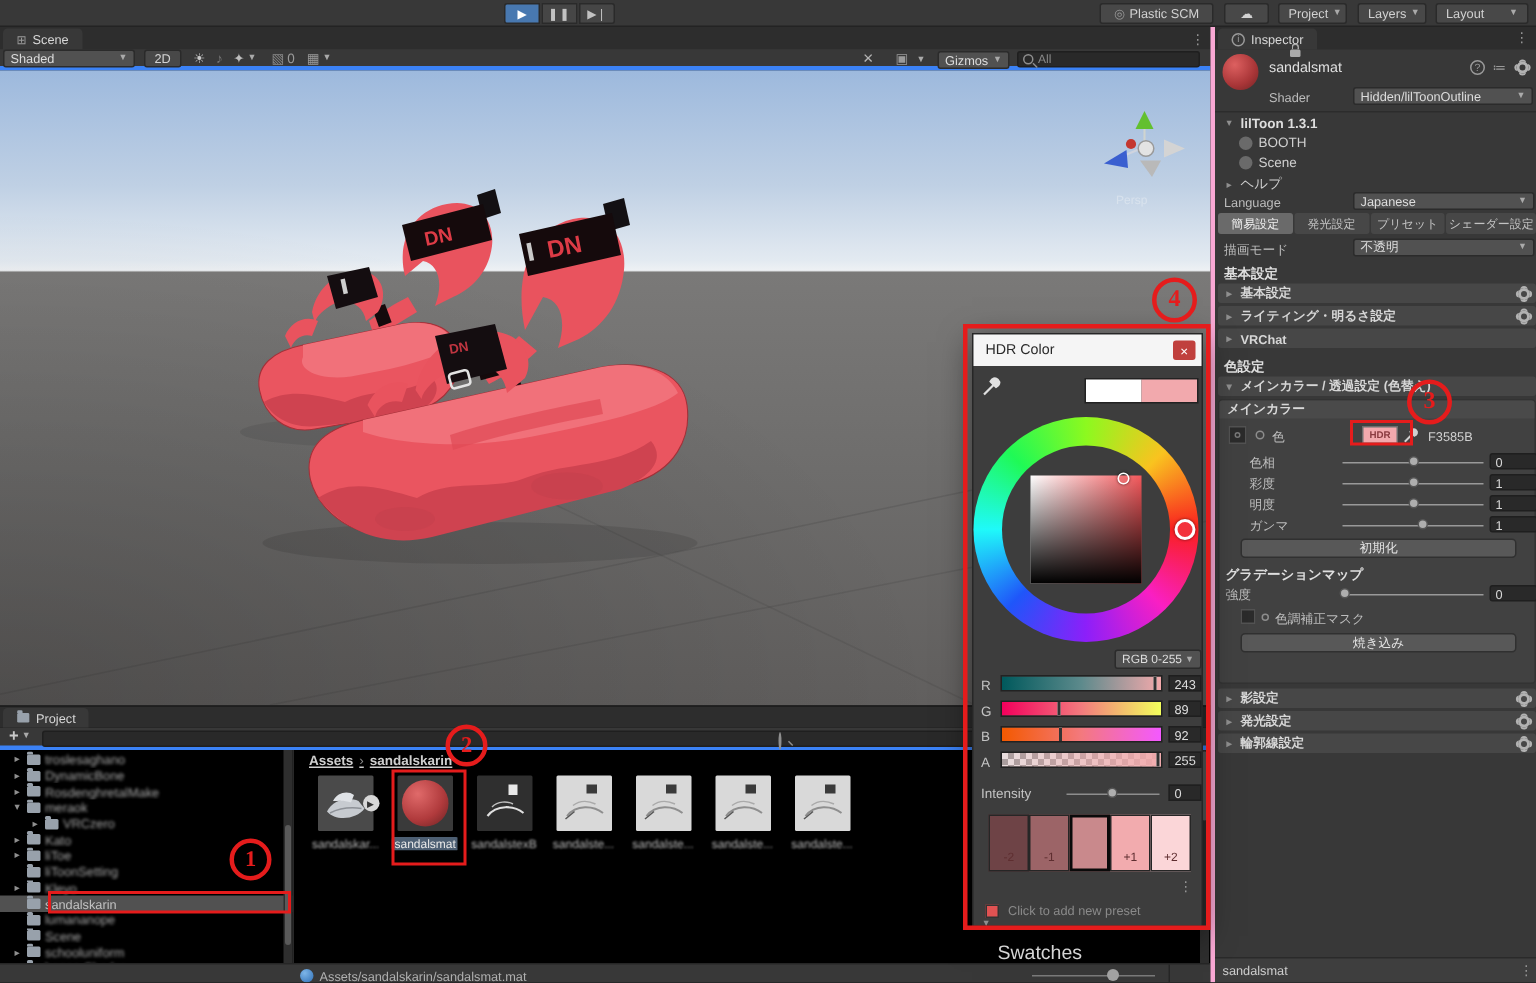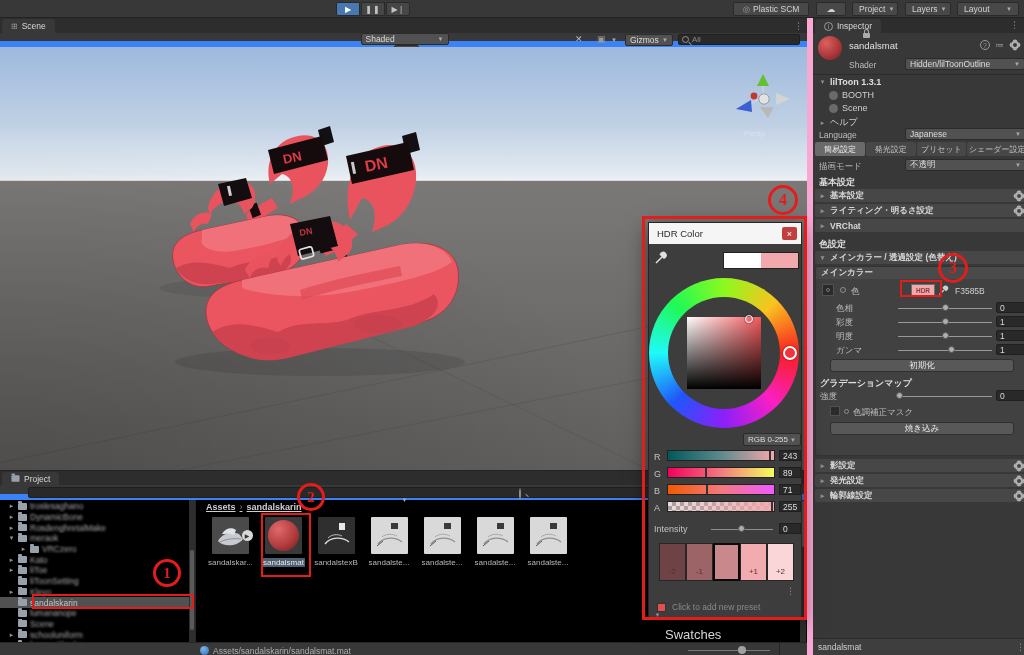--- a/index.html
+++ b/index.html
@@ -8,21 +8,21 @@
   .abs{position:absolute;}
   .row{display:flex;align-items:center;}
   
   #topbar{left:0;top:0;width:1024px;height:18px;background:#383838;border-bottom:1px solid #232323;}
   .tbtn{height:14px;background:#484848;border:1px solid #2a2a2a;border-radius:2px;color:#d2d2d2;font-size:8.5px;display:flex;align-items:center;justify-content:center;gap:3px;padding:0 6px;}
   .playbtn{width:24px;height:14px;display:flex;align-items:center;justify-content:center;background:#464646;border:1px solid #2a2a2a;color:#c2c2c2;font-size:8px;}
   .caret{font-size:6px;color:#aaa;}
   
   .tabstrip{background:#2d2d2d;height:15px;display:flex;align-items:flex-end;}
   .tab{height:14px;background:#383838;border-radius:3px 3px 0 0;display:flex;align-items:center;gap:4px;padding:0 9px;font-size:8.5px;color:#d8d8d8;}
-  .toolbar{background:#383838;border-bottom:6px solid #3b82f6;flex-direction:column;}
+  .toolbar{background:#383838;border-bottom:3px solid #3b82f6;}
   .ddown{background:#515151;border:1px solid #2b2b2b;border-radius:2px;height:12px;display:flex;align-items:center;justify-content:space-between;padding:0 4px;font-size:8.5px;color:#ddd;}
   .field{background:#292929;border:1px solid #1f1f1f;border-radius:2px;}
   .mag{width:7px;height:7px;border:1.2px solid #8f8f8f;border-radius:50%;position:relative;}
   .mag::after{content:"";position:absolute;left:5px;top:6px;width:4px;height:1.2px;background:#8f8f8f;transform:rotate(45deg);}
   .gearico{width:8px;height:8px;border:2px solid #b2b2b2;border-radius:50%;box-shadow:0 -3px 0 -1.6px #b2b2b2,0 3px 0 -1.6px #b2b2b2,-3px 0 0 -1.6px #b2b2b2,3px 0 0 -1.6px #b2b2b2;}
   .lockico{width:7px;height:5px;background:#ababab;border-radius:1px;position:relative;}
   .lockico::before{content:"";position:absolute;left:1px;top:-4px;width:3px;height:3px;border:1.4px solid #ababab;border-bottom:none;border-radius:3px 3px 0 0;}
   
   .titem{height:10.7px;display:flex;align-items:center;gap:3px;font-size:8.5px;color:#c2c2c2;white-space:nowrap;overflow:hidden;}
   .arr{width:7px;color:#8f8f8f;font-size:7px;text-align:center;flex:0 0 7px;}
@@ -372,21 +372,21 @@
     <div class="abs row" style="left:0;top:171px;width:807px;height:14px;background:#383838;border-top:1px solid #262626;">
       <div class="abs" style="left:200px;top:3px;width:9px;height:9px;border-radius:50%;background:radial-gradient(circle at 35% 30%,#7db5e8,#2f6fb5);"></div>
       <span class="abs" style="left:213px;top:3px;color:#b0b0b0;font-size:8.5px;">Assets/sandalskarin/sandalsmat.mat</span>
       <div class="abs" style="left:688px;top:7px;width:82px;height:1px;background:#7a7a7a;">
         <div class="abs" style="left:50px;top:-4px;width:8px;height:8px;border-radius:50%;background:#a2a2a2;"></div>
       </div>
       <div class="abs" style="left:779px;top:0;width:1px;height:14px;background:#262626;"></div>
     </div>
   </div>
 
-  <div class="abs" style="left:807px;top:18px;width:217px;height:637px;background:#383838;border-left:6px solid #f9a8d4;">
+  <div class="abs" style="left:807px;top:18px;width:217px;height:637px;background:#383838;border-left:3px solid #f9a8d4;">
     <div class="tabstrip" style="position:relative;">
       <div class="tab" style="margin-left:2px;">
         <span style="width:9px;height:9px;border:1px solid #9a9a9a;border-radius:50%;font-size:6.5px;display:flex;align-items:center;justify-content:center;color:#9a9a9a;">i</span>
         <span>Inspector</span>
       </div>
       <span class="lockico abs" style="right:18px;top:5px;"></span>
       <span class="abs" style="right:5px;top:2px;color:#9a9a9a;">⋮</span>
     </div>
 
     <div class="abs" style="left:5px;top:18px;width:24px;height:24px;border-radius:50%;background:radial-gradient(circle at 34% 30%,#dd6060,#a83537 60%,#6e2425);"></div>
@@ -555,21 +555,21 @@
     <div class="chanval" style="top:227px;">243</div>
     <span class="chanlab" style="top:246px;">G</span>
     <div class="chan-track" style="top:244px;background:linear-gradient(to right,#f3005c,#f37b7e,#f3ff5c);">
         <div class="chan-thumb" style="left:37px;"></div>
       </div>
     <div class="chanval" style="top:244px;">89</div>
     <span class="chanlab" style="top:263px;">B</span>
     <div class="chan-track" style="top:261px;background:linear-gradient(to right,#f35900,#f3797e,#f359ff);">
         <div class="chan-thumb" style="left:38px;"></div>
       </div>
-    <div class="chanval" style="top:261px;">71</div>
+    <div class="chanval" style="top:261px;">92</div>
     <span class="chanlab" style="top:280px;">A</span>
     <div class="chan-track checker" style="top:278px;">
       <div class="abs" style="left:0;top:0;width:106px;height:9px;background:linear-gradient(to right,rgba(243,169,171,0.15),rgba(243,169,171,0.95));"></div>
       <div class="chan-thumb" style="left:103px;"></div>
     </div>
     <div class="chanval" style="top:278px;">255</div>
 
     <span class="abs" style="left:5px;top:301px;font-size:9px;color:#c3c3c3;">Intensity</span>
     <div class="abs" style="left:62px;top:306px;width:62px;height:1px;background:#8d8d8d;">
         <div class="sl-thumb" style="left:27px;"></div>

